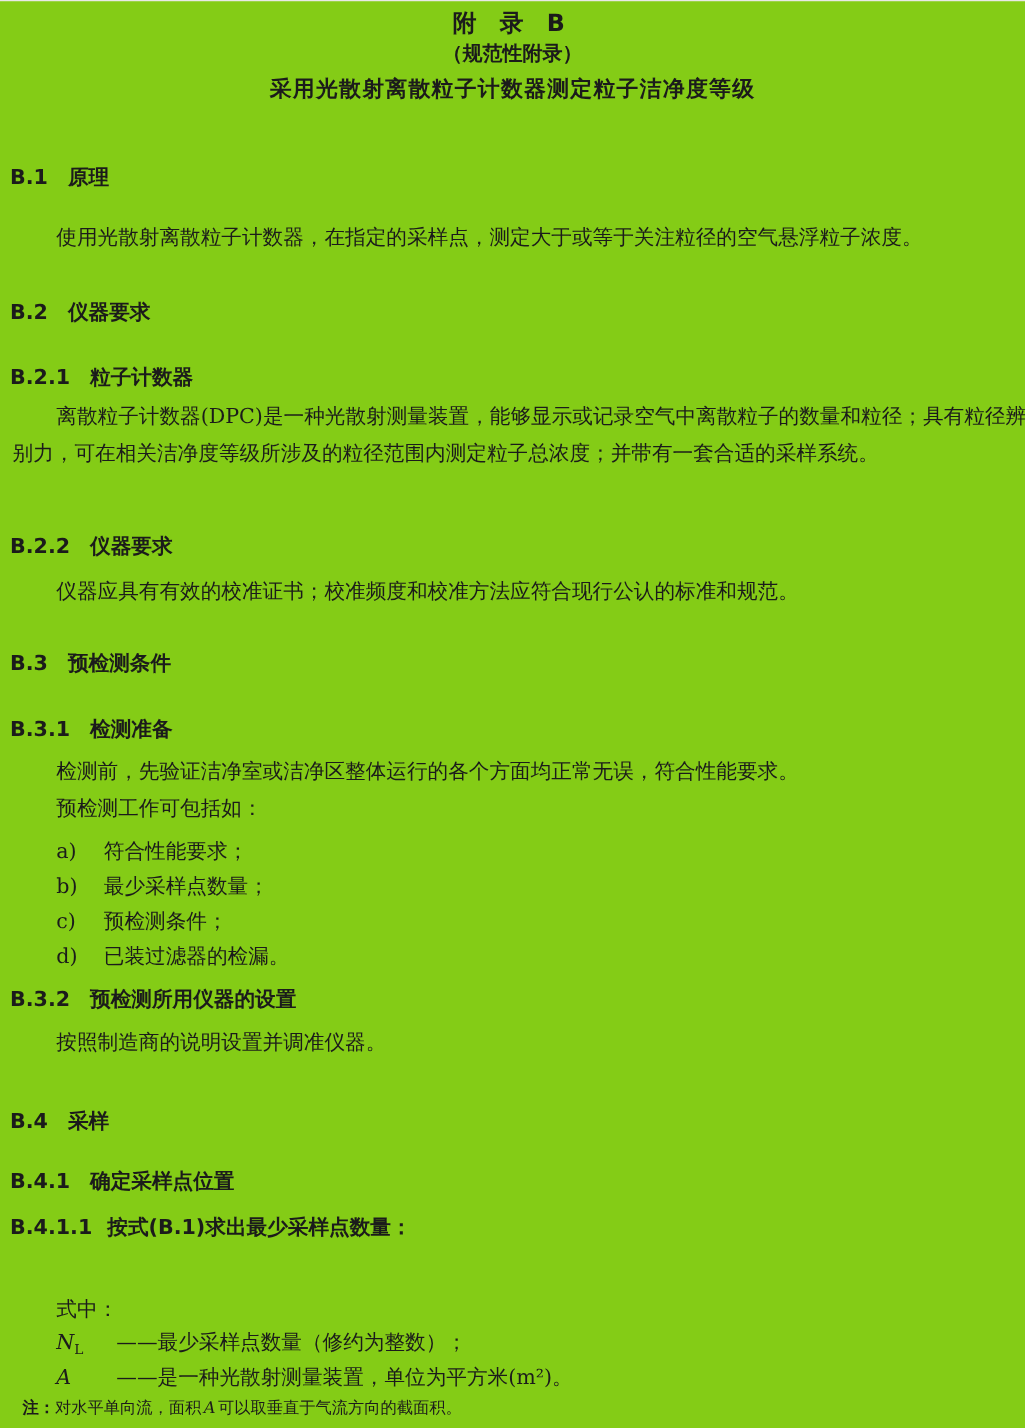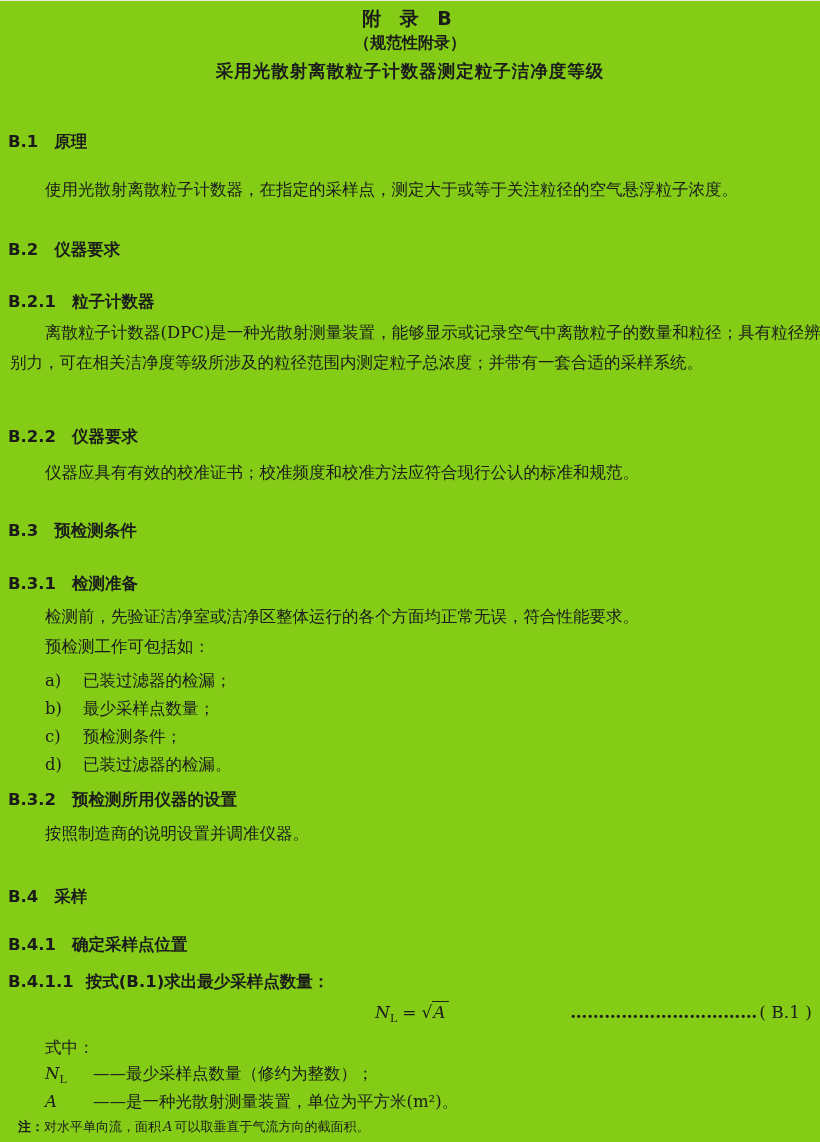--- a/index.html
+++ b/index.html
@@ -82,21 +82,21 @@
     <span class="num">B.3</span><span>预检测条件</span>
   </div>
 
   <div class="abs sh" style="top:573px">
     <span class="num">B.3.1</span><span>检测准备</span>
   </div>
   <div class="abs para ind" style="top:601px">检测前，先验证洁净室或洁净区整体运行的各个方面均正常无误，符合性能要求。</div>
   <div class="abs para ind" style="top:631px">预检测工作可包括如：</div>
 
   <div class="abs li" style="top:666px">
-    <span class="lbl">a)</span><span>已装过滤器的检漏；</span>
+    <span class="lbl">a)</span><span>符合性能要求；</span>
   </div>
   <div class="abs li" style="top:694px">
     <span class="lbl">b)</span><span>最少采样点数量；</span>
   </div>
   <div class="abs li" style="top:722px">
     <span class="lbl">c)</span><span>预检测条件；</span>
   </div>
   <div class="abs li" style="top:750px">
     <span class="lbl">d)</span><span>已装过滤器的检漏。</span>
   </div>
@@ -111,25 +111,20 @@
   </div>
 
   <div class="abs sh" style="top:934px">
     <span class="num">B.4.1</span><span>确定采样点位置</span>
   </div>
 
   <div class="abs sh" style="top:971px">
     <span class="num" style="margin-right:12px">B.4.1.1</span><span>按式(B.1)求出最少采样点数量：</span>
   </div>
 
-  <div class="abs formula" style="top:1001px">
-    <span class="f-expr"><i>N</i><sub>L</sub><span class="f-op">=</span><span>√</span><span class="radicand">A</span></span>
-    <span class="f-leader">……………………………</span>
-    <span class="f-eqno">( B.1 )</span>
-  </div>
 
   <div class="abs where" style="top:1036px">式中：</div>
 
   <div class="abs term" style="top:1062px">
     <span class="t-sym"><i>N</i><sub>L</sub></span><span>——最少采样点数量（修约为整数）；</span>
   </div>
   <div class="abs term" style="top:1090px">
     <span class="t-sym"><i>A</i><sub></sub></span><span>——是一种光散射测量装置，单位为平方米(m²)。</span>
   </div>
 

